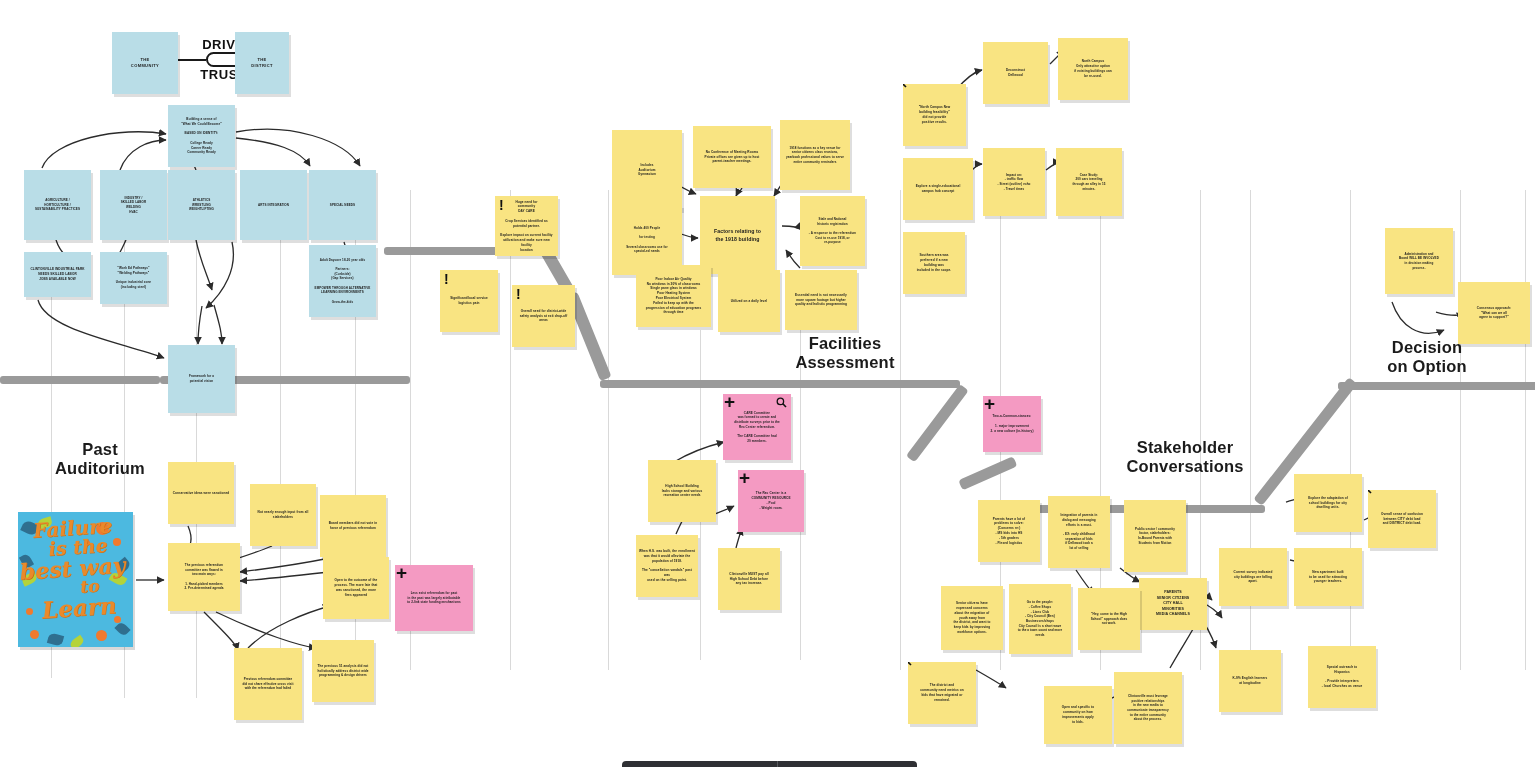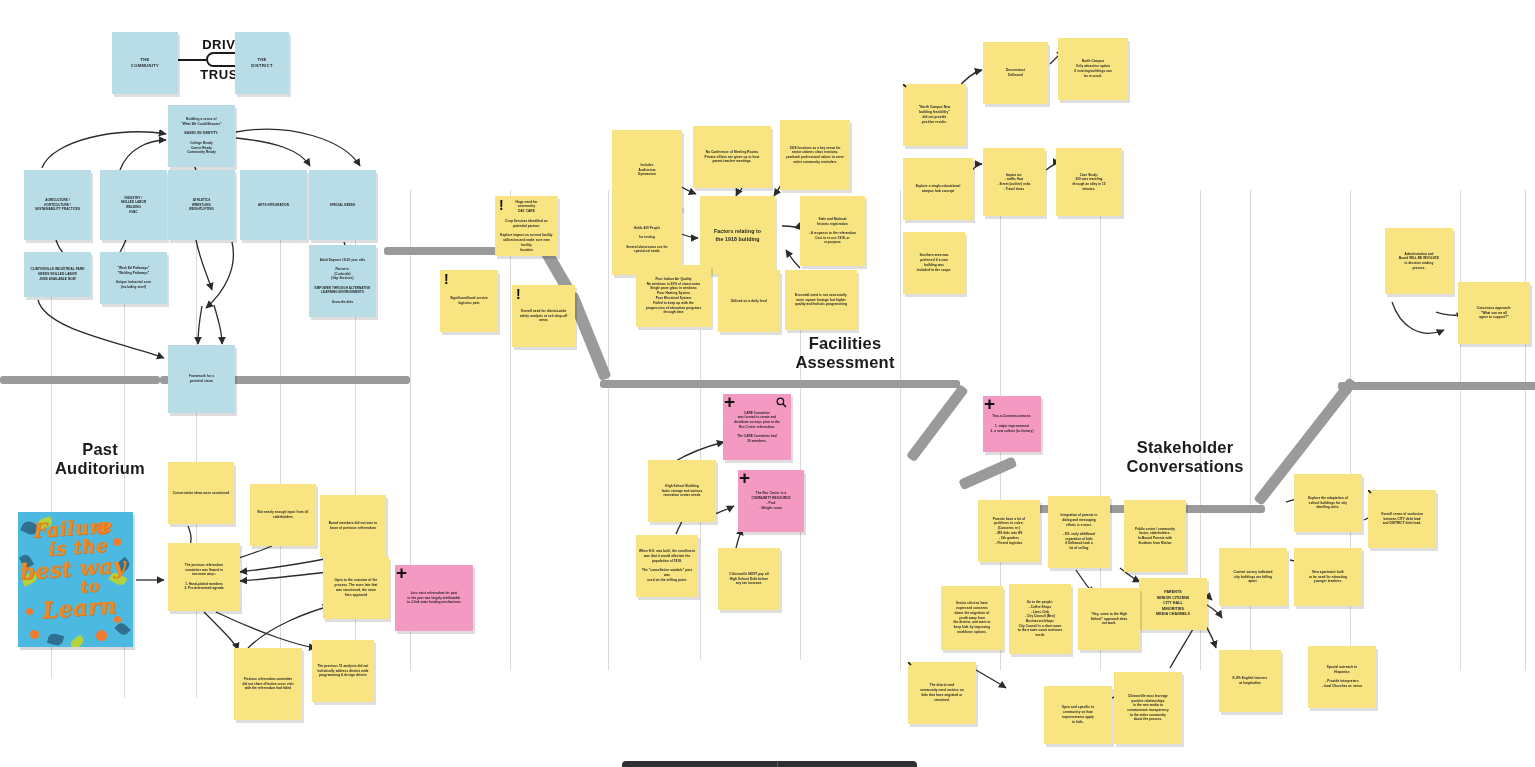--- a/index.html
+++ b/index.html
@@ -149,20 +149,22 @@
     </div>
     <div class="w">TRUST</div>
   </div>
 
   <div class="phase" style="left:20px; top:440px; width:160px; white-space:pre-line;">Past
 Auditorium</div>
   <div class="phase" style="left:760px; top:334px; width:170px; white-space:pre-line;">Facilities
 Assessment</div>
   <div class="phase" style="left:1090px; top:438px; width:190px; white-space:pre-line;">Stakeholder
 Conversations</div>
+  <div class="phase" style="left:1352px; top:338px; width:150px; white-space:pre-line;">Decision
+on Option</div>
 
   <div id="failcard" style="left:18px; top:512px; width:115px; height:135px;">
     <div class="dot" style="left:78px; top:10px;  width:13px; height:13px;"></div>
     <div class="dot" style="left:95px; top:26px;  width:8px;  height:8px;"></div>
     <div class="dot" style="left:66px; top:28px;  width:6px;  height:6px;"></div>
     <div class="dot" style="left:8px;  top:96px;  width:7px;  height:7px;"></div>
     <div class="dot" style="left:12px; top:118px; width:9px;  height:9px;"></div>
     <div class="dot" style="left:78px; top:118px; width:11px; height:11px;"></div>
     <div class="dot" style="left:96px; top:104px; width:7px;  height:7px;"></div>
     <div class="leaf" style="left:4px;  top:10px;  width:16px; height:12px; transform:rotate(25deg);"></div>

